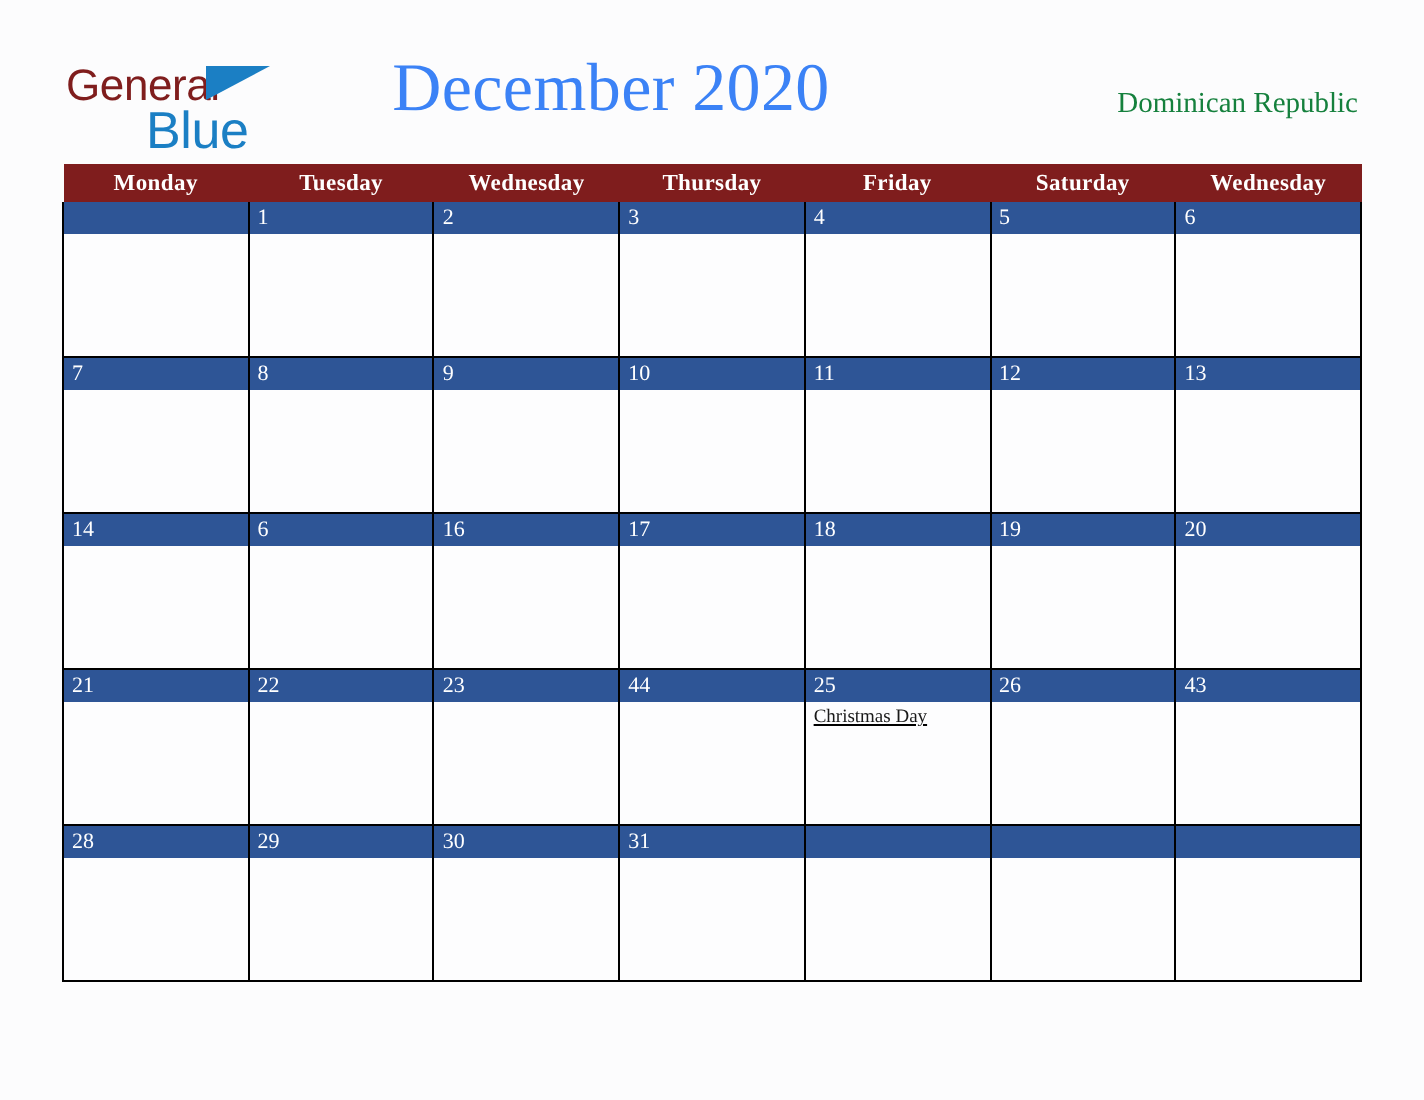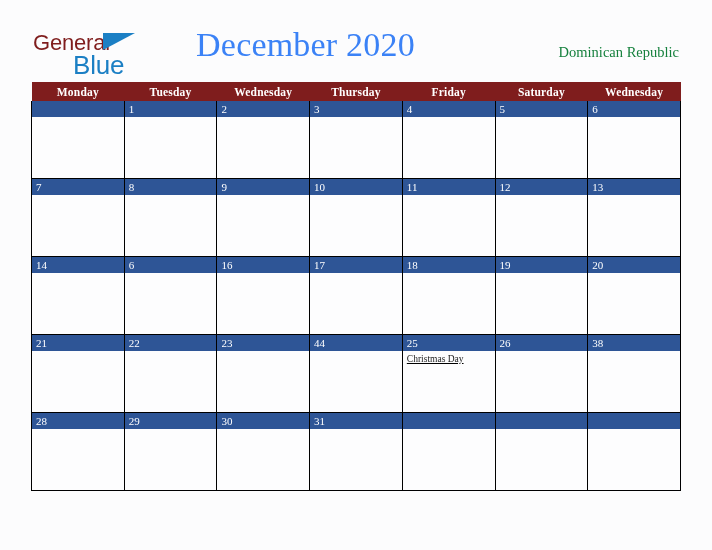--- a/index.html
+++ b/index.html
@@ -402,21 +402,21 @@
       <td>
           <div class="cell-inner">
             <div class="date-band">26</div>
             <div class="event-area">
               <span class="event-text"></span>
             </div>
           </div>
         </td>
       <td>
           <div class="cell-inner">
-            <div class="date-band">38</div>
+            <div class="date-band">43</div>
             <div class="event-area">
               <span class="event-text"></span>
             </div>
           </div>
         </td>
     </tr>
 
     <tr class="week-row">
       <td>
           <div class="cell-inner">

